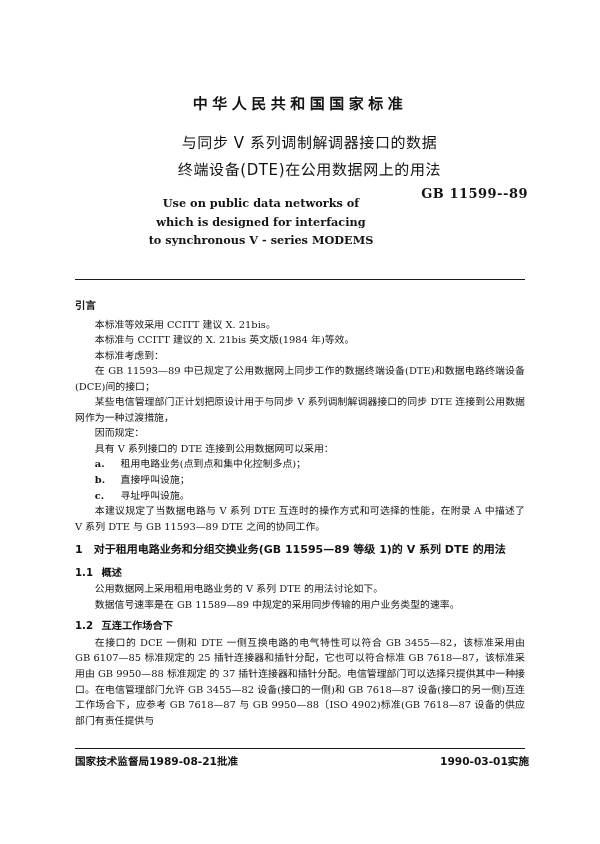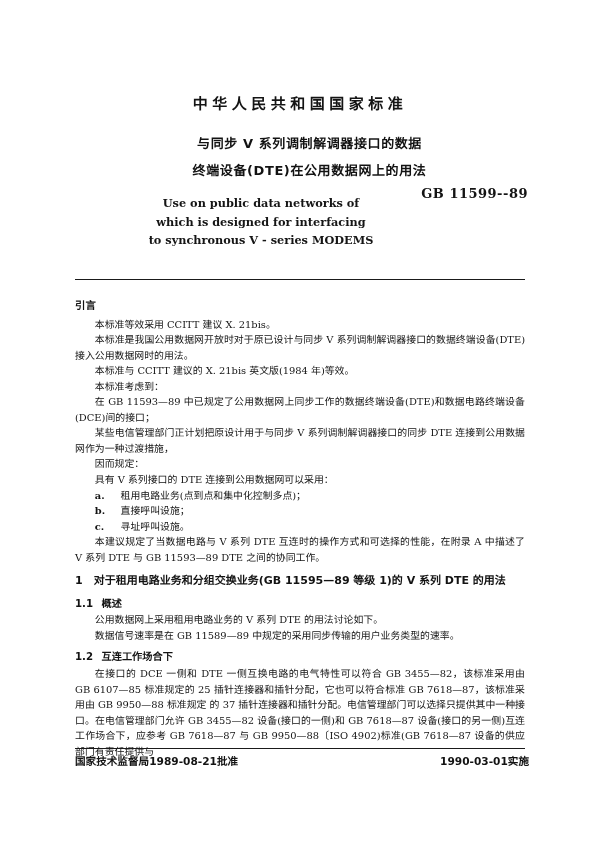--- a/index.html
+++ b/index.html
@@ -31,22 +31,22 @@
     font-family:"DejaVu Sans","Liberation Sans",sans-serif;
     color:#141414;
   }
   .doc-title{
     position:absolute;
     left:0;right:0;
     top:130px;
     text-align:center;
   }
   .doc-title .tl{
-    font-size:13px;
-    font-weight:bold;
+    font-size:15px;
+    font-weight:normal;
     letter-spacing:0.6px;
     line-height:27px;
     font-family:"DejaVu Sans","Liberation Sans",sans-serif;
     color:#121212;
     white-space:nowrap;
     padding-left:19px;
   }
   .gb-number{
     position:absolute;
     right:72px;
@@ -181,21 +181,20 @@
     <div class="el">to synchronous V - series MODEMS</div>
   </div>
 
   <div class="rule-top"></div>
 
   <div class="body">
 
     <div class="sec-head">引言</div>
 
     <p class="para">本标准等效采用 CCITT 建议 X. 21bis。</p>
-    <p class="para">本标准是我国公用数据网开放时对于原已设计与同步 V 系列调制解调器接口的数据终端设备(DTE)接入公用数据网时的用法。</p>
     <p class="para">本标准与 CCITT 建议的 X. 21bis 英文版(1984 年)等效。</p>
     <p class="para">本标准考虑到：</p>
     <p class="para">在 GB 11593—89 中已规定了公用数据网上同步工作的数据终端设备(DTE)和数据电路终端设备(DCE)间的接口；</p>
     <p class="para">某些电信管理部门正计划把原设计用于与同步 V 系列调制解调器接口的同步 DTE 连接到公用数据网作为一种过渡措施，</p>
     <p class="para">因而规定：</p>
     <p class="para">具有 V 系列接口的 DTE 连接到公用数据网可以采用：</p>
 
     <p class="item">
       <span class="mk">a.</span><span>租用电路业务(点到点和集中化控制多点)；</span>
     </p>

